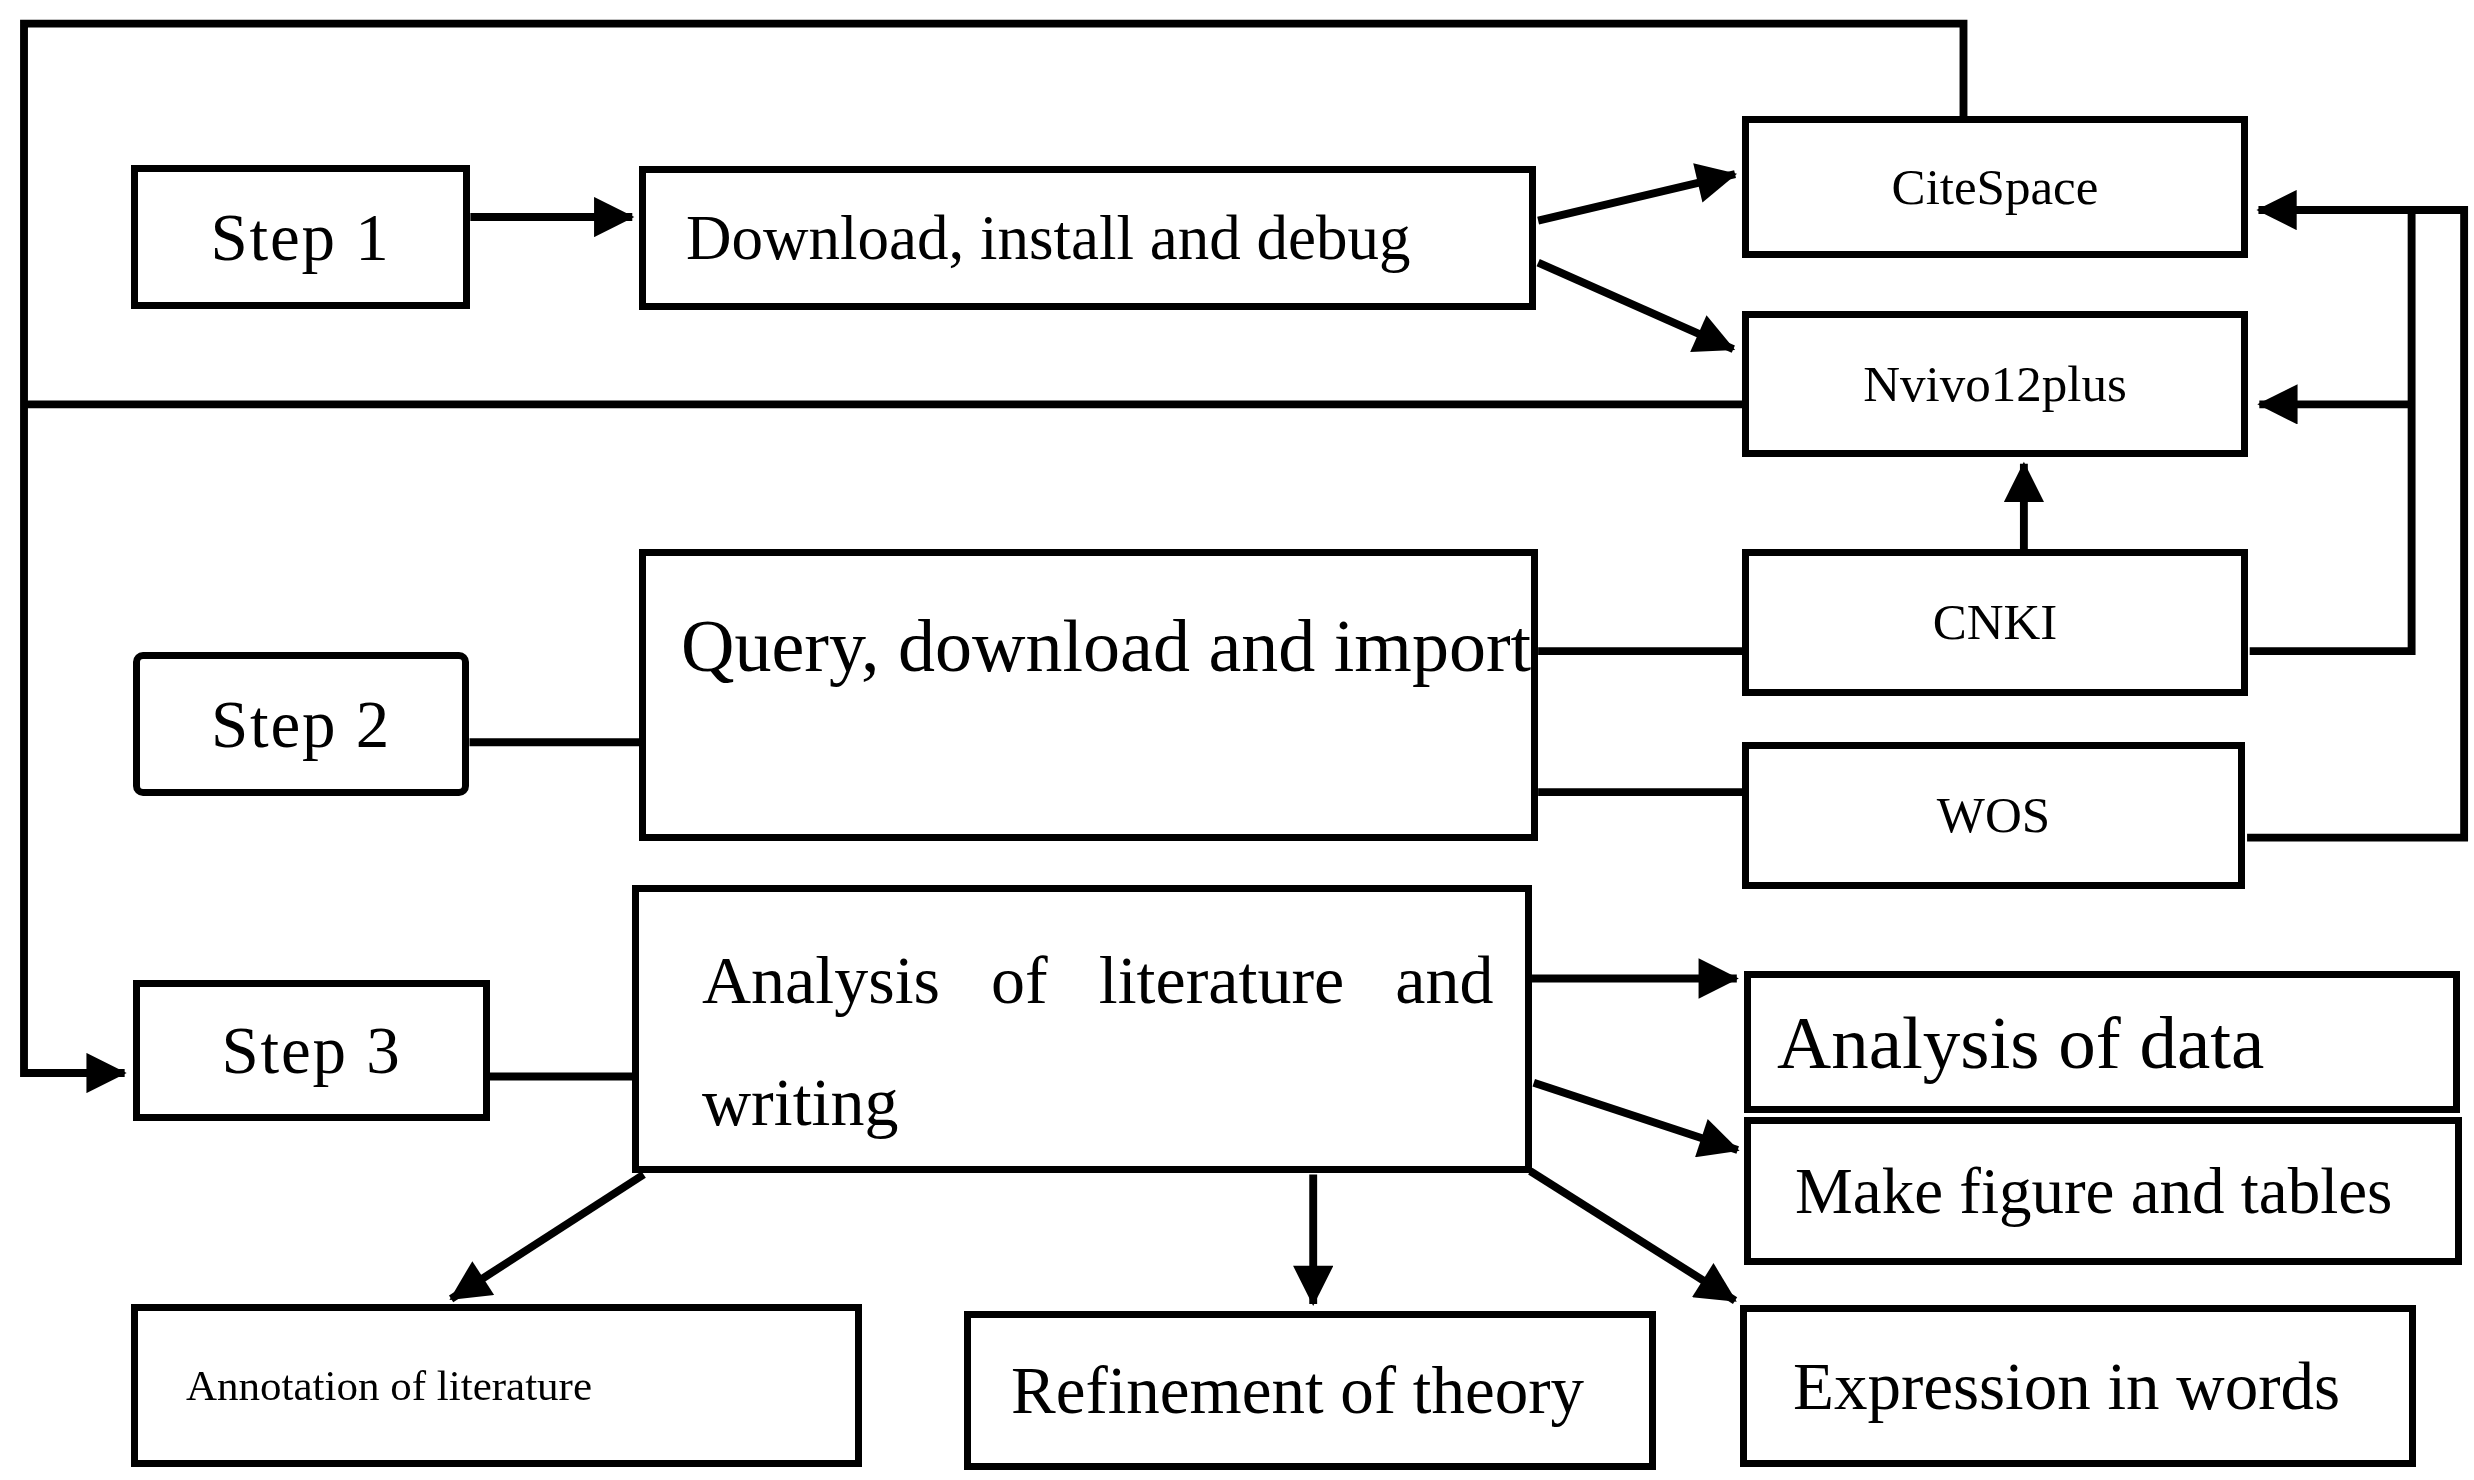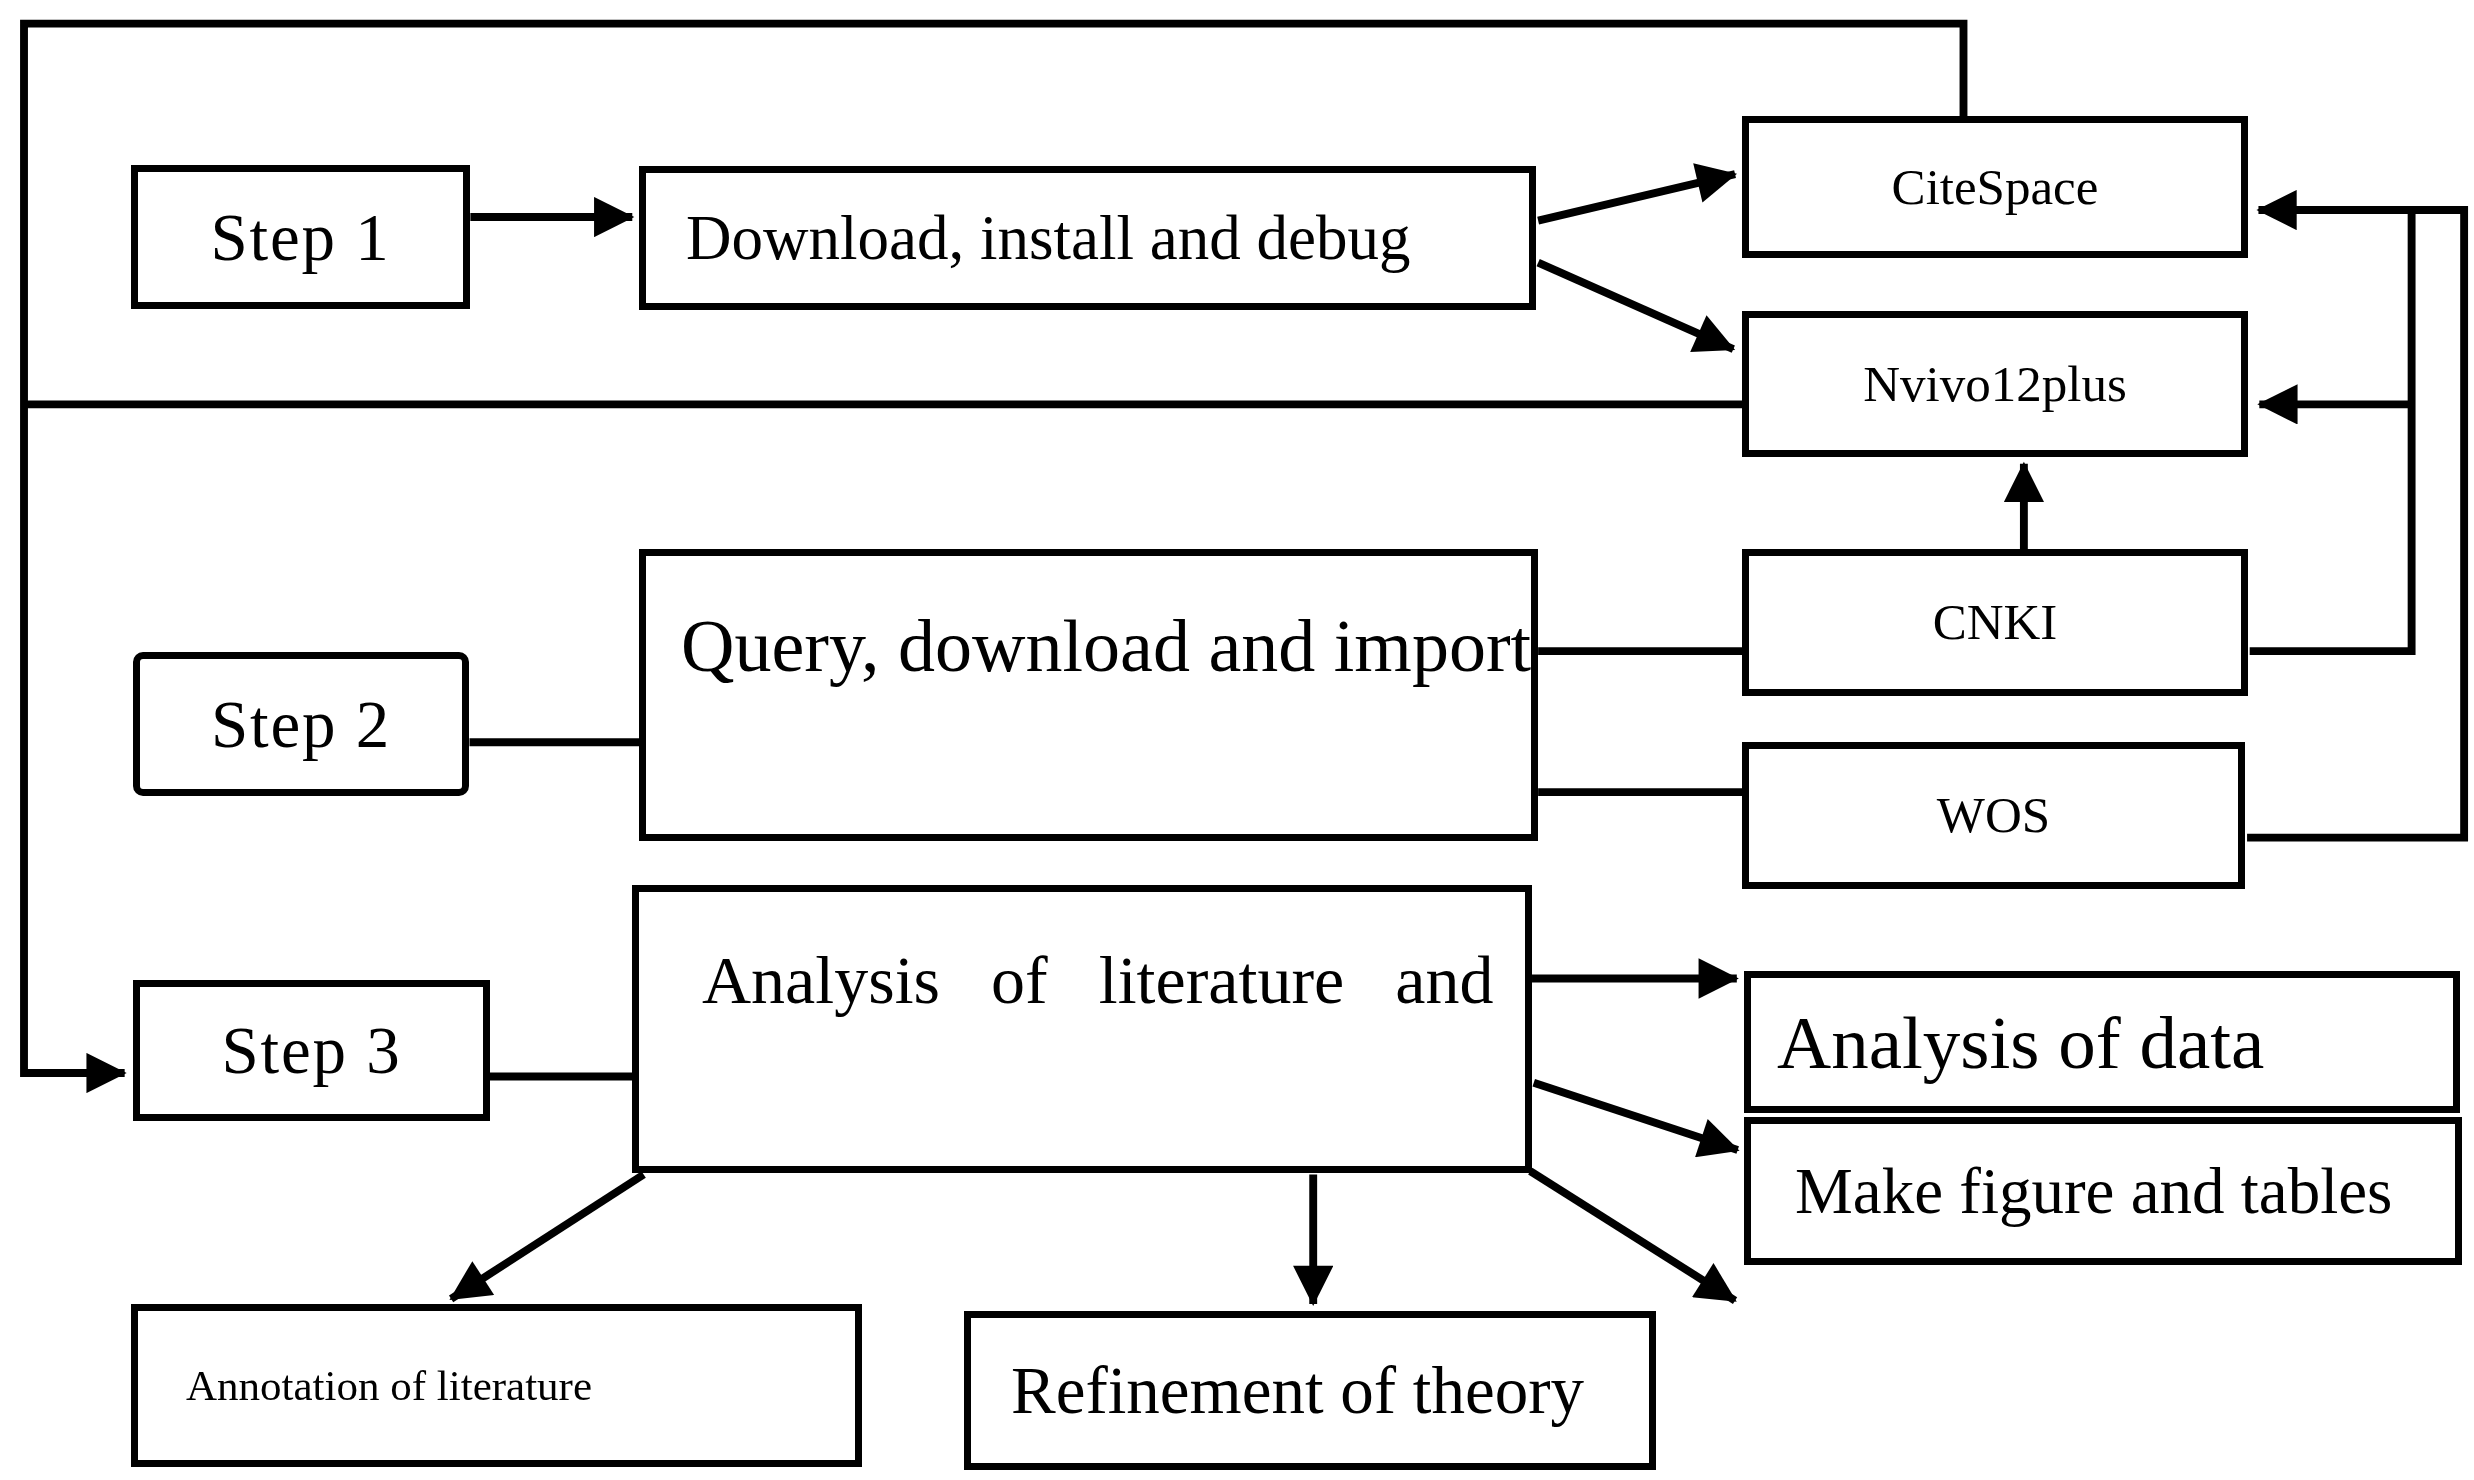--- a/index.html
+++ b/index.html
@@ -100,20 +100,21 @@
     <span>CNKI</span>
   </div>
 
   <div class="box h-center n-tool" style="left:1742px;top:742px;width:503px;height:147px;">
     <span>WOS</span>
   </div>
 
   <div class="box v-top n-analysis" style="left:632px;top:885px;width:900px;height:288px;">
     <span class="multiline" style="width:100%;">
       <span class="jline" style="display:block;">Analysis of literature and</span>
+      <span class="line2" style="display:block;">writing</span>
     </span>
   </div>
 
   <div class="box h-center n-step" style="left:133px;top:980px;width:357px;height:141px;">
     <span>Step 3</span>
   </div>
 
   <div class="box n-data" style="left:1744px;top:971px;width:716px;height:142px;">
     <span>Analysis of data</span>
   </div>
@@ -123,15 +124,18 @@
   </div>
 
   <div class="box n-annotation" style="left:131px;top:1304px;width:731px;height:163px;">
     <span>Annotation of literature</span>
   </div>
 
   <div class="box n-refinement" style="left:964px;top:1311px;width:692px;height:159px;">
     <span>Refinement of theory</span>
   </div>
 
+  <div class="box n-expression" style="left:1740px;top:1305px;width:676px;height:162px;">
+    <span>Expression in words</span>
+  </div>
 
 </div>
 
 
 </body></html>

